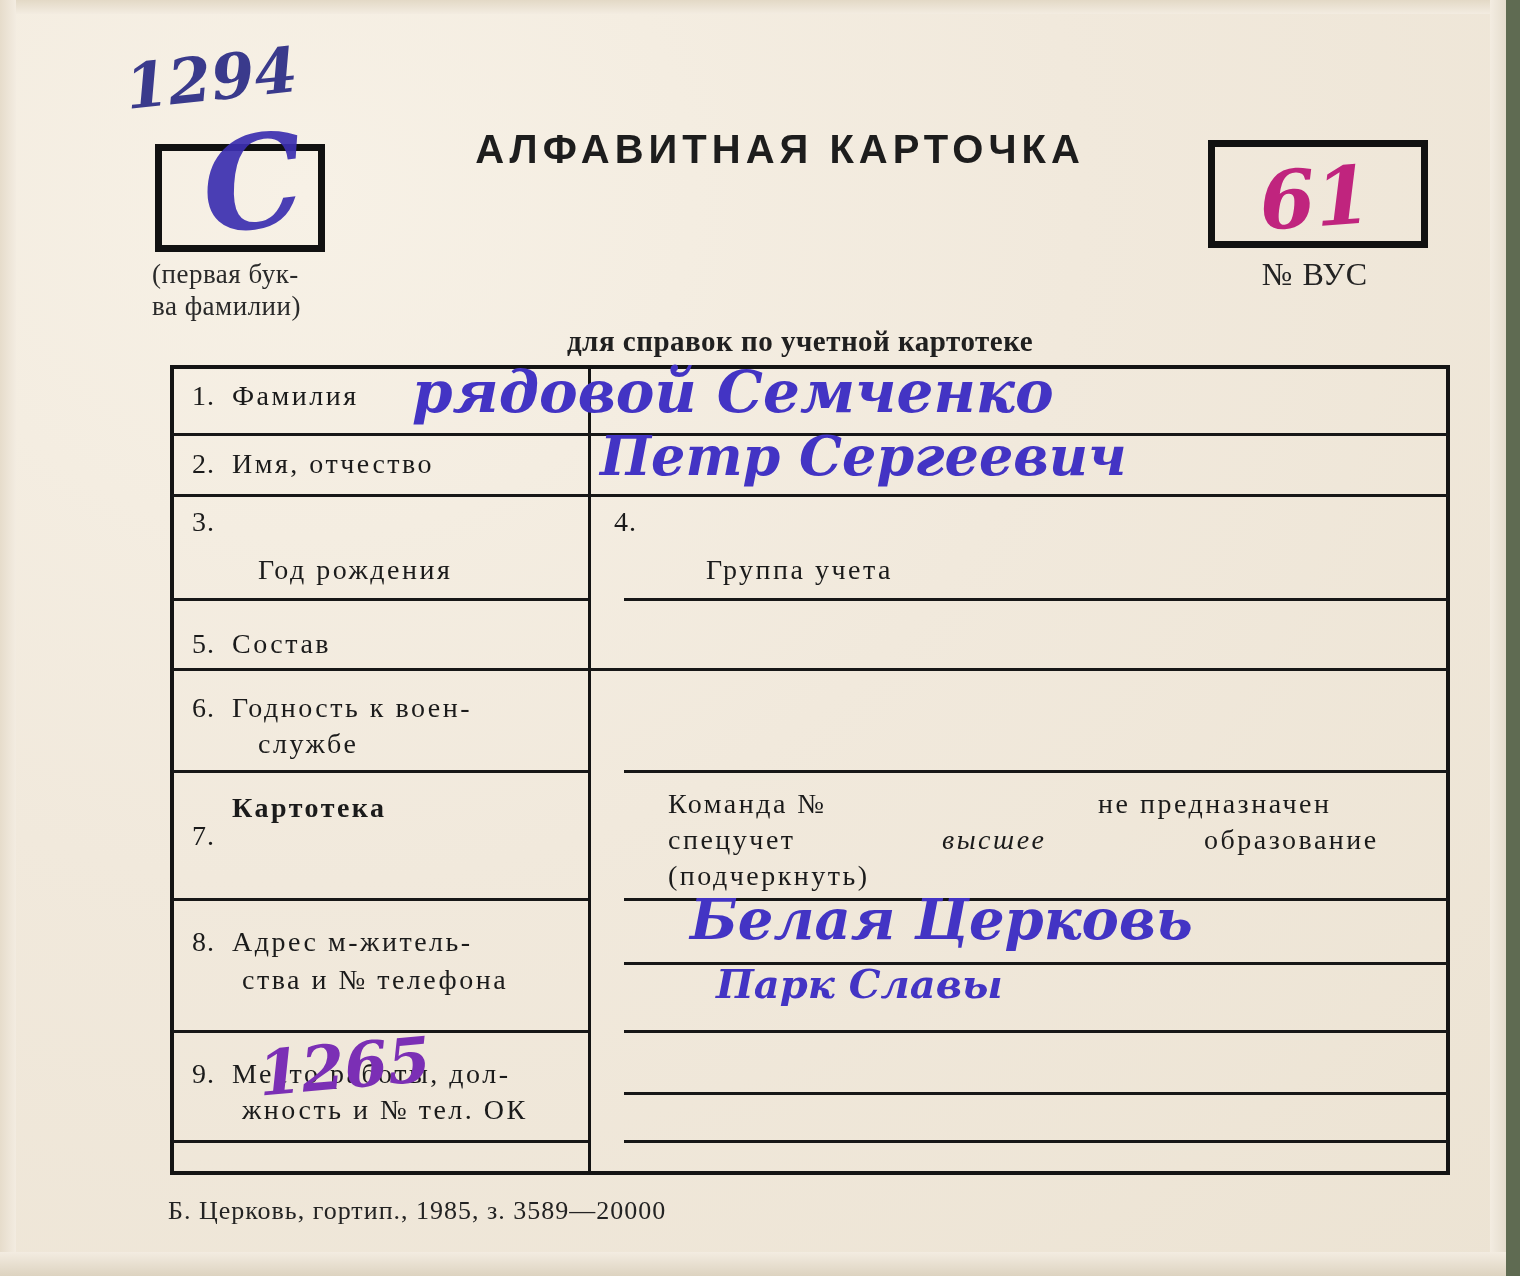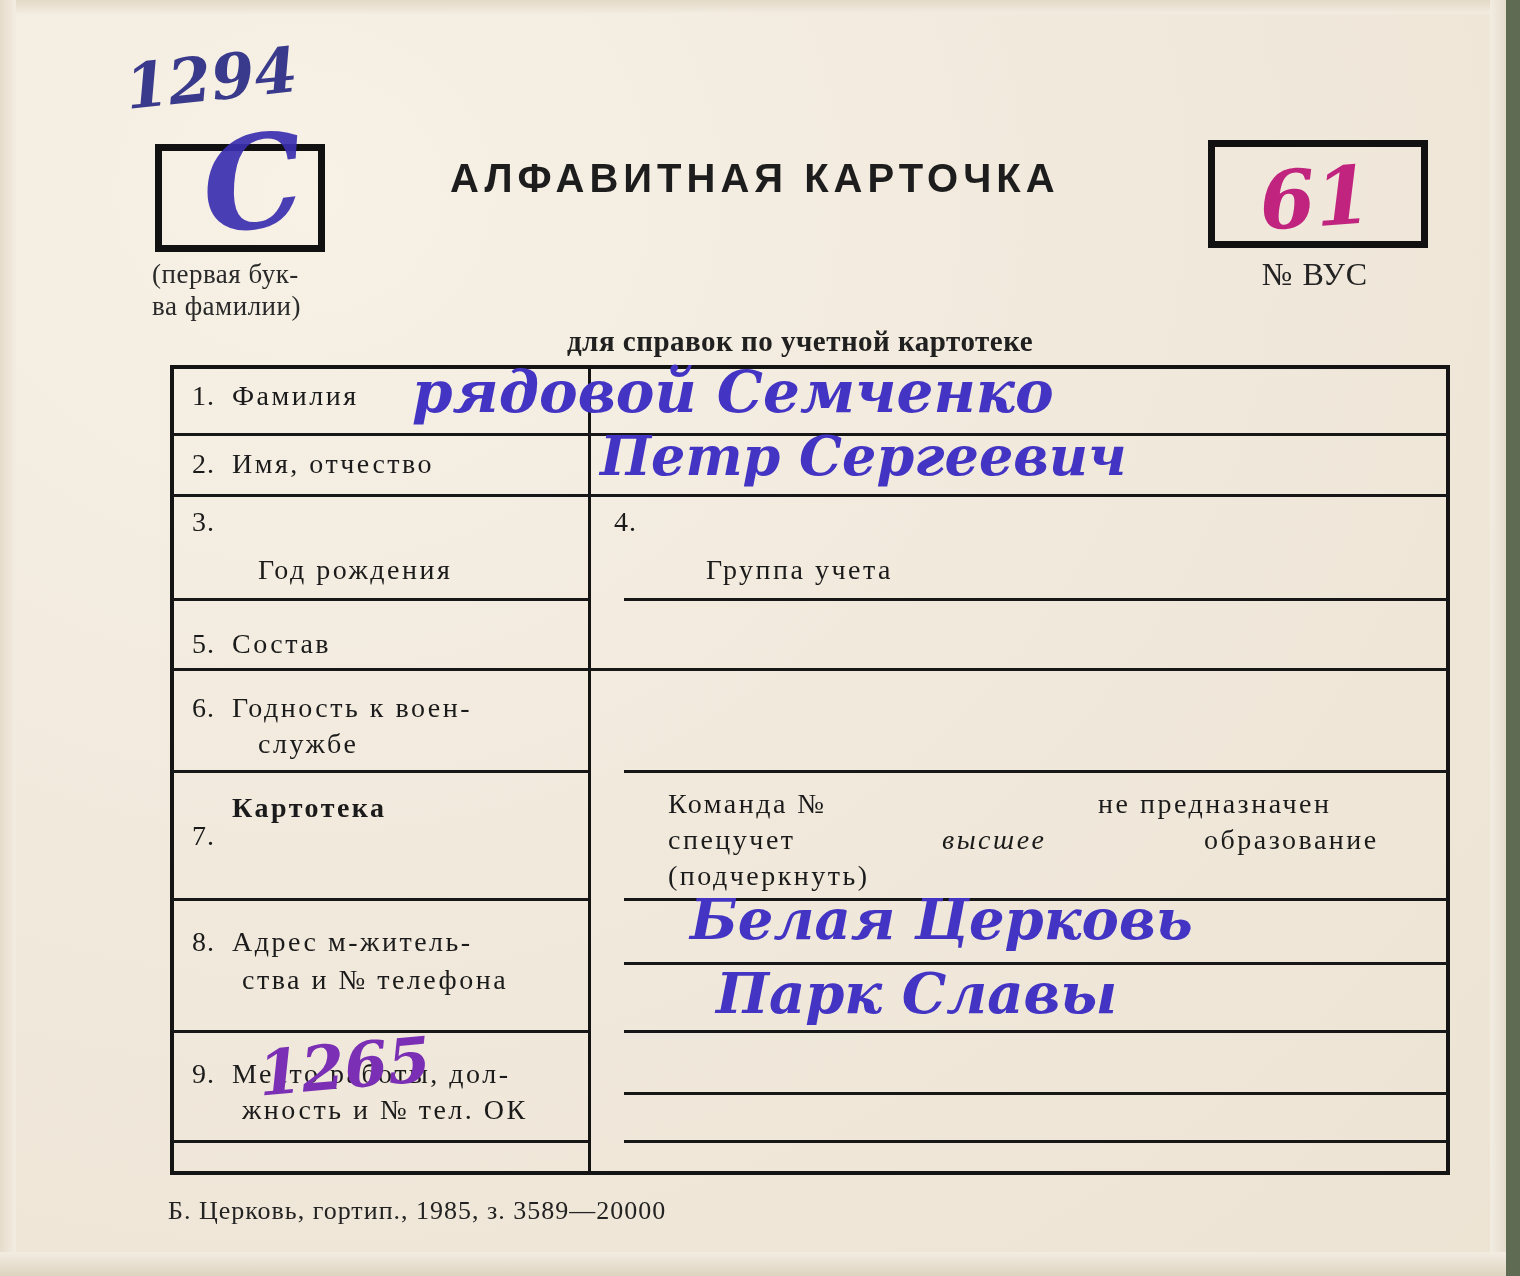--- a/index.html
+++ b/index.html
@@ -59,23 +59,23 @@
     left: 152px; top: 258px;
     width: 230px;
     font-size: 27px;
     color: #2a2a2a;
     line-height: 1.2;
     letter-spacing: .5px;
   }
 
   .main-title {
     position: absolute;
-    left: 450px; top: 156px;
+    left: 450px; top: 127px;
     width: 660px;
-    text-align: left;
+    text-align: center;
     font-size: 40px;
     font-weight: 700;
     letter-spacing: 5px;
     color: #1d1d1d;
     font-family: "Liberation Sans", sans-serif;
   }
 
   .vus-box {
     position: absolute;
     right: 92px; top: 140px;
@@ -240,21 +240,21 @@
   <div class="lbl sp" style="left:1098px; top:786px;">не  предназначен</div>
   <div class="lbl sp" style="left:668px; top:822px;">спецучет</div>
   <div class="lbl sp" style="left:942px; top:822px;font-style:italic;">высшее</div>
   <div class="lbl sp" style="left:1204px; top:822px;">образование</div>
   <div class="lbl sp" style="left:668px; top:858px;">(подчеркнуть)</div>
 
   <div class="lbl" style="left:192px; top:924px;">8.</div>
   <div class="lbl sp" style="left:232px; top:924px;">Адрес  м-житель-</div>
   <div class="lbl sp" style="left:242px; top:962px;">ства и № телефона</div>
   <div class="hw" style="left:690px; top:886px; font-size:56px;">Белая Церковь</div>
-  <div class="hw" style="left:716px; top:960px; font-size:56px;">Парк Славы</div>
+  <div class="hw" style="left:716px; top:960px; font-size:40px;">Парк Славы</div>
 
   <div class="lbl" style="left:192px; top:1056px;">9.</div>
   <div class="lbl sp" style="left:232px; top:1056px;">Место работы, дол-</div>
   <div class="lbl sp" style="left:242px; top:1092px;">жность и № тел. ОК</div>
   <div class="hw magenta" style="left:258px; top:1030px; font-size:62px; transform:rotate(-5deg);">1265</div>
 
   <div class="footer">Б. Церковь, гортип., 1985, з. 3589—20000</div>
 
 </div>
 

